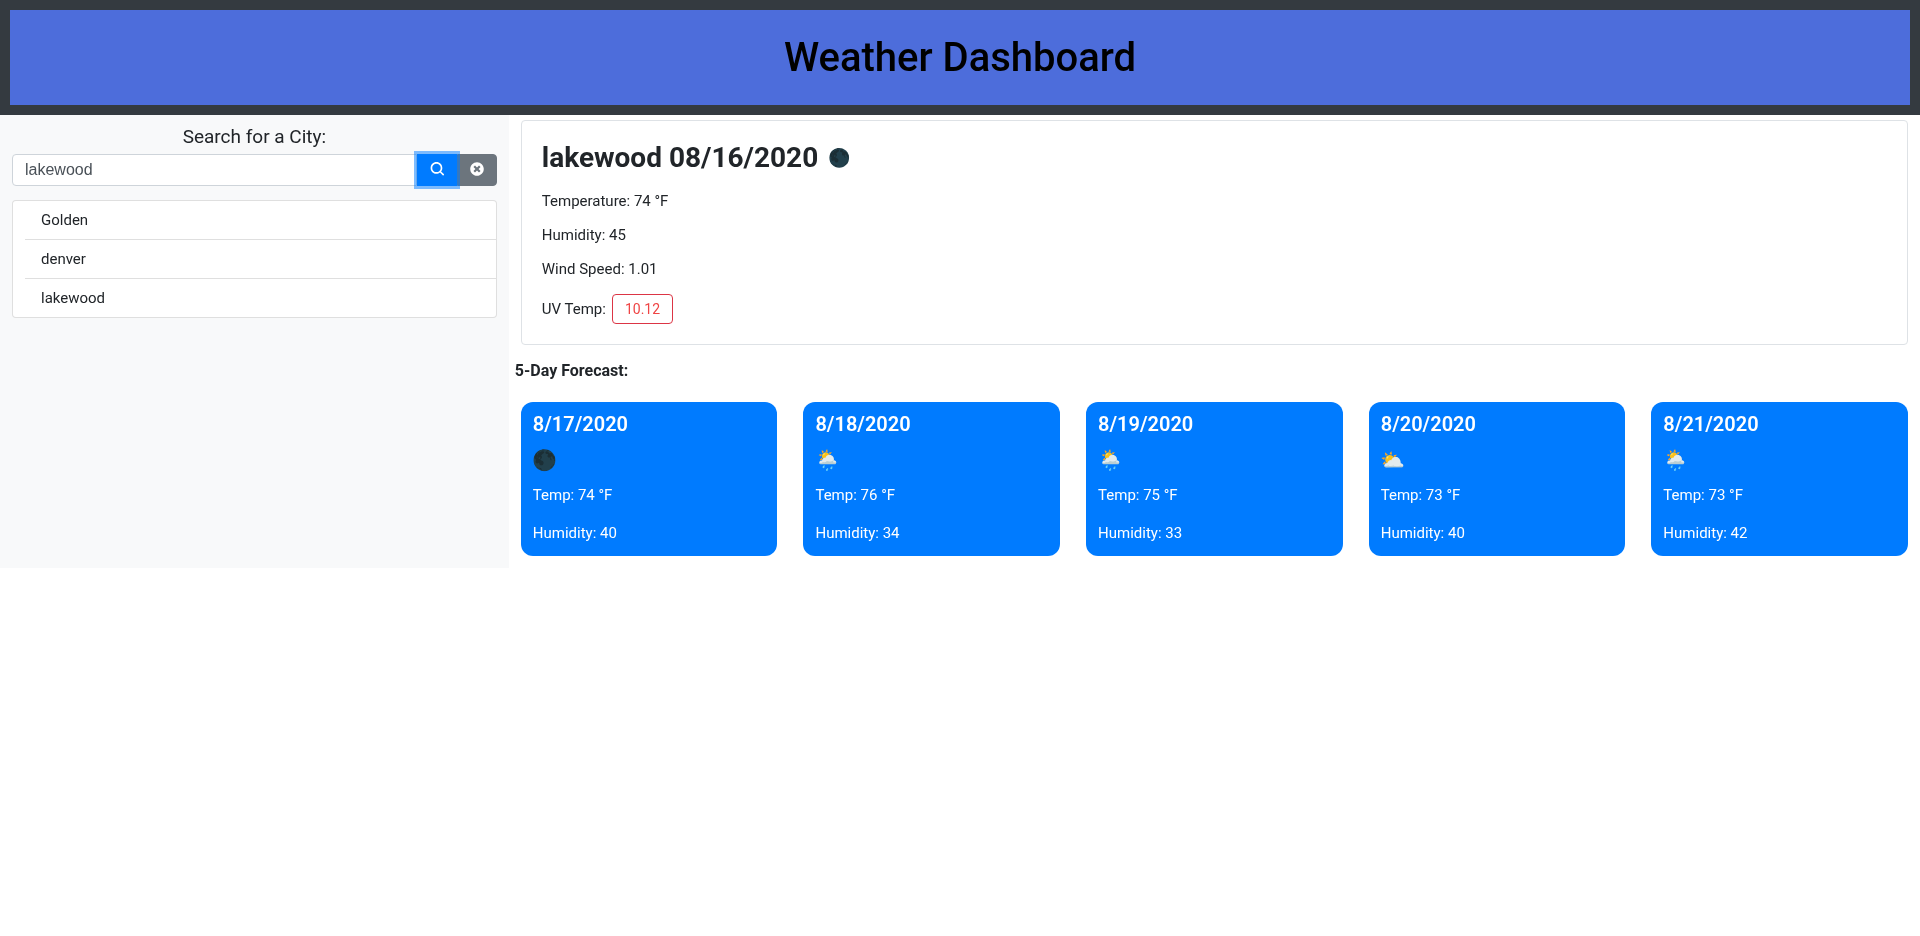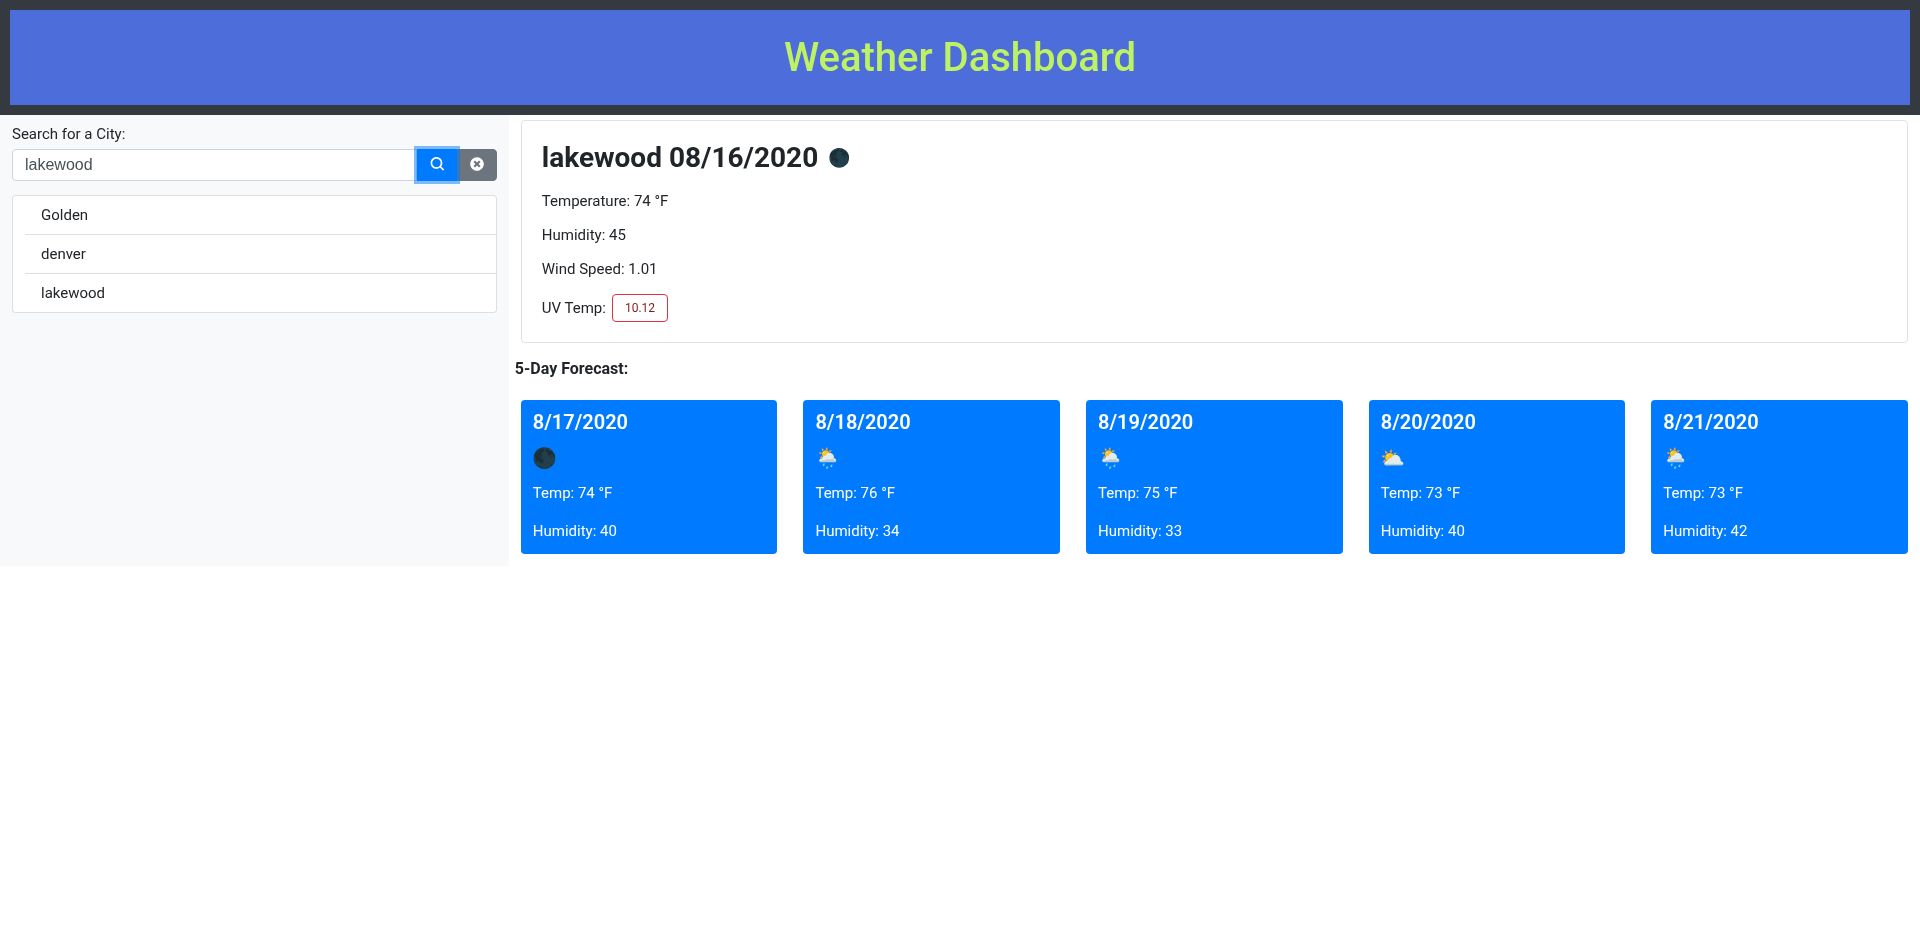--- a/index.html
+++ b/index.html
@@ -16,37 +16,38 @@
     .header-wrap {
       background: #343a40;
       padding: 10px;
     }
     .header {
       background: #4d6ddb;
       padding: 24px;
       text-align: center;
     }
     .header h1 {
-      color: #bef264;
+      color: #000000;
       font-size: 40px;
       font-weight: 500;
     }
     .container {
       display: flex;
       width: 100%;
     }
     .sidebar {
       width: 26.5%;
       background: #f8f9fa;
       padding: 10px 12px;
       min-height: 430px;
     }
     .search-label {
-      font-size: 15px;
+      font-size: 19px;
       margin-bottom: 6px;
+      text-align: center;
     }
     .search-row {
       display: flex;
       margin-bottom: 14px;
     }
     .search-input {
       flex: 1;
       padding: 6px 12px;
       font-size: 16px;
       border: 1px solid #ced4da;
@@ -119,42 +120,42 @@
       font-size: 15px;
       margin-bottom: 16px;
     }
     .uv-row {
       display: flex;
       align-items: center;
       font-size: 15px;
     }
     .uv-badge {
       border: 1px solid #dc3545;
-      color: #7f1d1d;
+      color: #ef4444;
       padding: 6px 12px;
       border-radius: 4px;
       margin-left: 6px;
-      font-size: 12px;
+      font-size: 14px;
       text-align: right;
     }
     .forecast-title {
       font-size: 16px;
       font-weight: 700;
       margin-bottom: 22px;
       margin-left: -6px;
     }
     .forecast-row {
       display: flex;
       gap: 26px;
     }
     .forecast-card {
       flex: 1;
       background: #007bff;
       color: #fff;
-      border-radius: 4px;
+      border-radius: 12px;
       padding: 10px 12px;
     }
     .forecast-date {
       font-size: 20px;
       font-weight: 600;
       margin-bottom: 12px;
     }
     .forecast-icon {
       font-size: 20px;
       margin-bottom: 14px;

